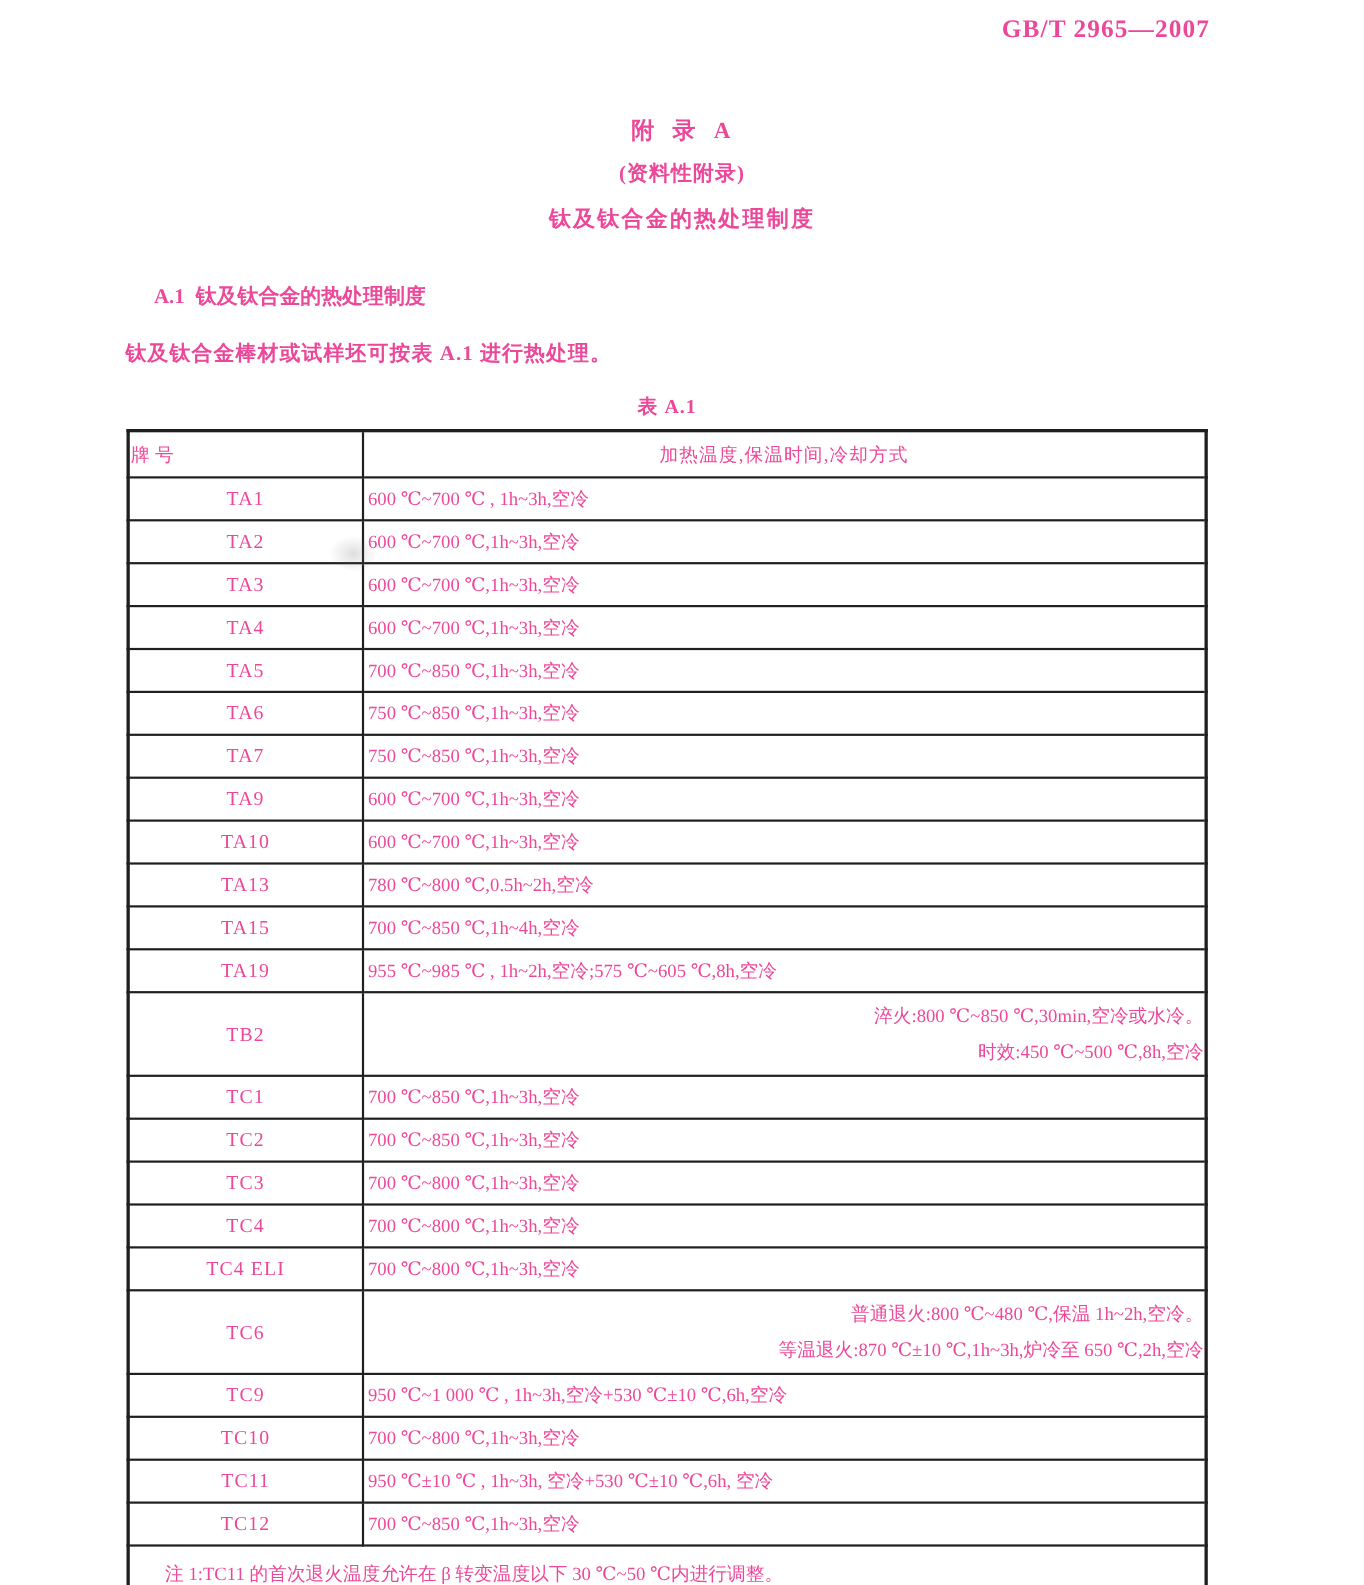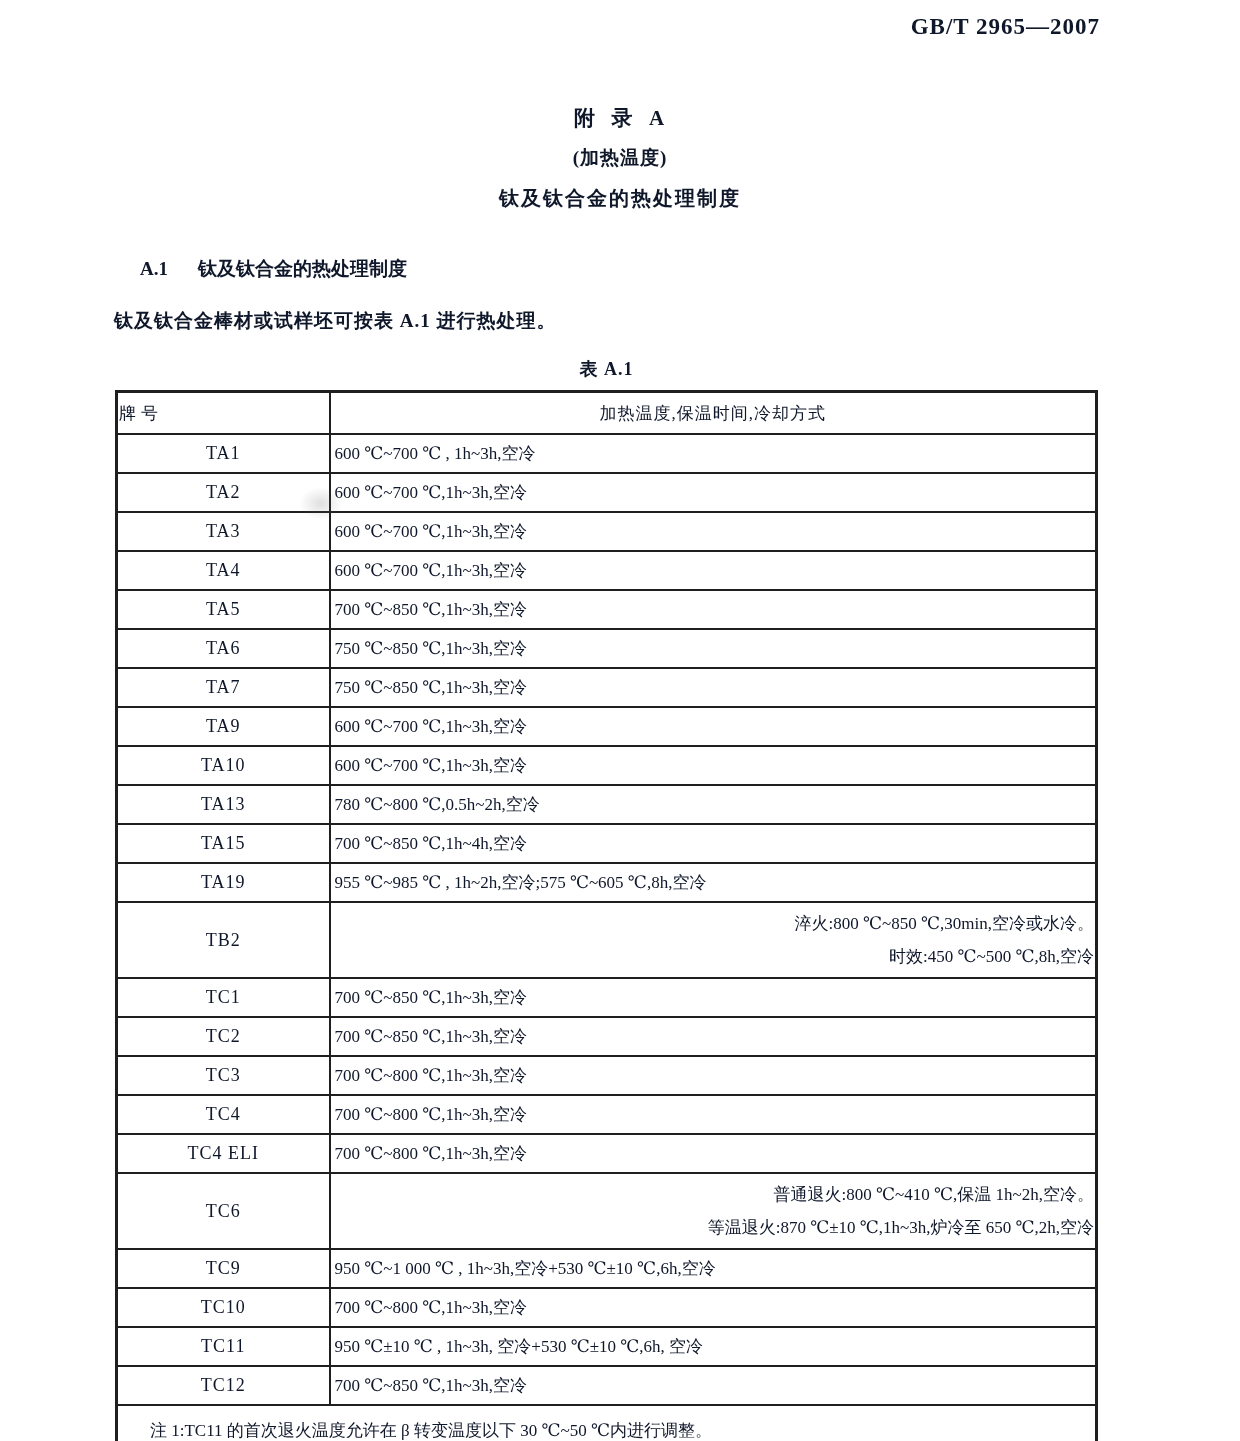--- a/index.html
+++ b/index.html
@@ -3,21 +3,21 @@
 <meta charset="utf-8">
 <style>
   html, body { margin: 0; padding: 0; background: #ffffff; }
   .page {
     position: relative;
     width: 1240px;
     height: 1441px;
     background: #ffffff;
     overflow: hidden;
     font-family: "Liberation Serif", "DejaVu Serif", serif;
-    color: #0f172a;
+    color: #ec4899;
   }
   .std-header {
     padding: 14px 140px 0 0;
     text-align: right;
     font-size: 23px;
     font-weight: bold;
     letter-spacing: 1px;
   }
   .titles { margin-top: 64px; text-align: center; }
   .title-line1 {
@@ -26,21 +26,21 @@
     white-space: pre;
     letter-spacing: 2px;
   }
   .title-line2 { margin-top: 13px; font-size: 19px; font-weight: bold; letter-spacing: 1px; }
   .title-line3 { margin-top: 14px; font-size: 20px; font-weight: bold; letter-spacing: 2px; }
   .heading-a1 {
     margin: 44px 0 0 140px;
     font-size: 19px;
     font-weight: bold;
   }
-  .heading-a1 .sec-num { margin-right: 30px; }
+  .heading-a1 .sec-num { margin-right: 10px; }
   .para {
     margin: 26px 0 0 114px;
     font-size: 19px;
     letter-spacing: 1px;
     font-weight: bold;
   }
   .tbl-caption {
     width: 983px;
     margin: 23px 0 0 115px;
     text-align: center;
@@ -100,21 +100,21 @@
 </style>
 </head>
 <body>
 
 <div class="page">
 
   <div class="std-header">GB/T 2965—2007</div>
 
   <div class="titles">
     <div class="title-line1">附  录  A</div>
-    <div class="title-line2">(加热温度)</div>
+    <div class="title-line2">(资料性附录)</div>
     <div class="title-line3">钛及钛合金的热处理制度</div>
   </div>
 
   <div class="heading-a1">
     <span class="sec-num">A.1</span><span>钛及钛合金的热处理制度</span>
   </div>
 
   <div class="para">钛及钛合金棒材或试样坯可按表 A.1 进行热处理。</div>
 
   <div class="tbl-caption">表 A.1</div>
@@ -236,21 +236,21 @@
         </tr>
         <tr>
           <td class="c-grade">TC4 ELI</td>
           <td class="c-treat">
             <div class="treat-line">700 ℃~800 ℃,1h~3h,空冷</div>
           </td>
         </tr>
         <tr class="tall">
           <td class="c-grade">TC6</td>
           <td class="c-treat">
-            <div class="treat-line">普通退火:800 ℃~410 ℃,保温 1h~2h,空冷。</div>
+            <div class="treat-line">普通退火:800 ℃~480 ℃,保温 1h~2h,空冷。</div>
             <div class="treat-line">等温退火:870 ℃±10 ℃,1h~3h,炉冷至 650 ℃,2h,空冷</div>
           </td>
         </tr>
         <tr>
           <td class="c-grade">TC9</td>
           <td class="c-treat">
             <div class="treat-line">950 ℃~1 000 ℃ , 1h~3h,空冷+530 ℃±10 ℃,6h,空冷</div>
           </td>
         </tr>
         <tr>

